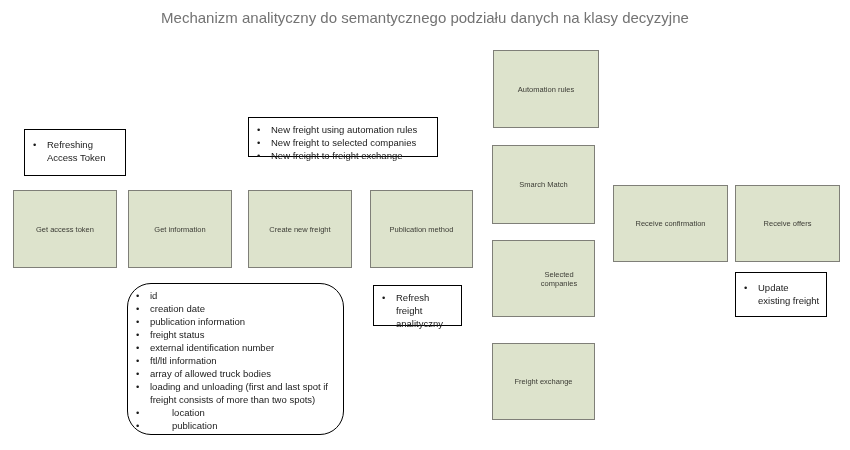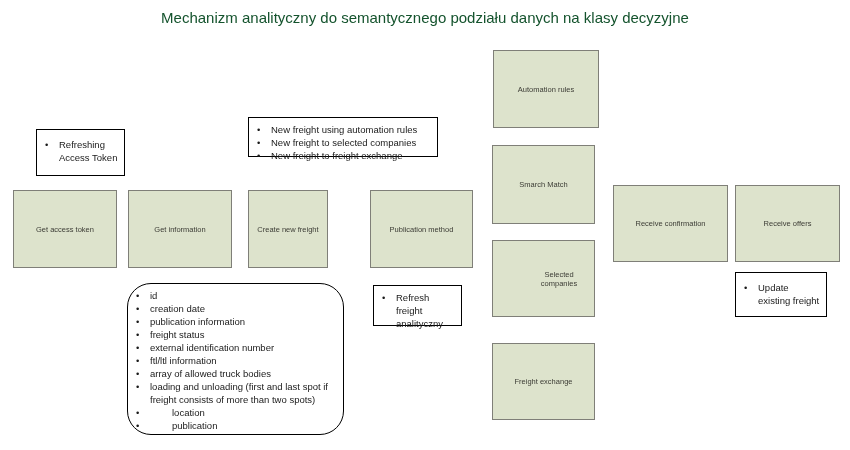--- a/index.html
+++ b/index.html
@@ -11,21 +11,21 @@
     font-family: "Liberation Sans", sans-serif;
     overflow: hidden;
   }
   .title {
     position: absolute;
     top: 9px;
     left: 0;
     width: 100%;
     text-align: center;
     font-size: 15px;
-    color: #14532d;
+    color: #737373;
     letter-spacing: 0;
   }
   
   .pbox {
     position: absolute;
     box-sizing: border-box;
     background: #dde3cc;
     border: 1px solid #7f7f78;
     display: flex;
     align-items: center;
@@ -62,31 +62,31 @@
     position: absolute;
     left: 8px;
     top: 0;
   }
   .note li.sub { padding-left: 44px; }
   .note.pad-big ul { padding-top: 8px; }
 
   
   #b-gat { left: 13px;  top: 190px; width: 104px; height: 78px; }
   #b-gi  { left: 128px; top: 190px; width: 104px; height: 78px; }
-  #b-cnf { left: 248px; top: 190px; width: 80px; height: 78px; }
+  #b-cnf { left: 248px; top: 190px; width: 104px; height: 78px; }
   #b-pm  { left: 370px; top: 190px; width: 103px; height: 78px; }
   #b-ar  { left: 493px; top: 50px;  width: 106px; height: 78px; }
   #b-sm  { left: 492px; top: 145px; width: 103px; height: 79px; }
   #b-sc  { left: 492px; top: 240px; width: 103px; height: 77px; padding-left: 31px; }
   #b-fe  { left: 492px; top: 343px; width: 103px; height: 77px; }
   #b-rc  { left: 613px; top: 185px; width: 115px; height: 77px; }
   #b-ro  { left: 735px; top: 185px; width: 105px; height: 77px; }
 
   
-  #n-rat { left: 36px;  top: 129px; width: 89px;  height: 47px; }
+  #n-rat { left: 24px;  top: 129px; width: 102px;  height: 47px; }
   #n-nf  { left: 248px; top: 117px; width: 190px; height: 40px; }
   #n-ff  { left: 127px; top: 283px; width: 217px; height: 152px; border-radius: 24px; }
   #n-rfp { left: 373px; top: 285px; width: 89px;  height: 41px; }
   #n-uef { left: 735px; top: 272px; width: 92px;  height: 45px; }
 </style>
 </head>
 <body>
 
 <div class="canvas">
 

